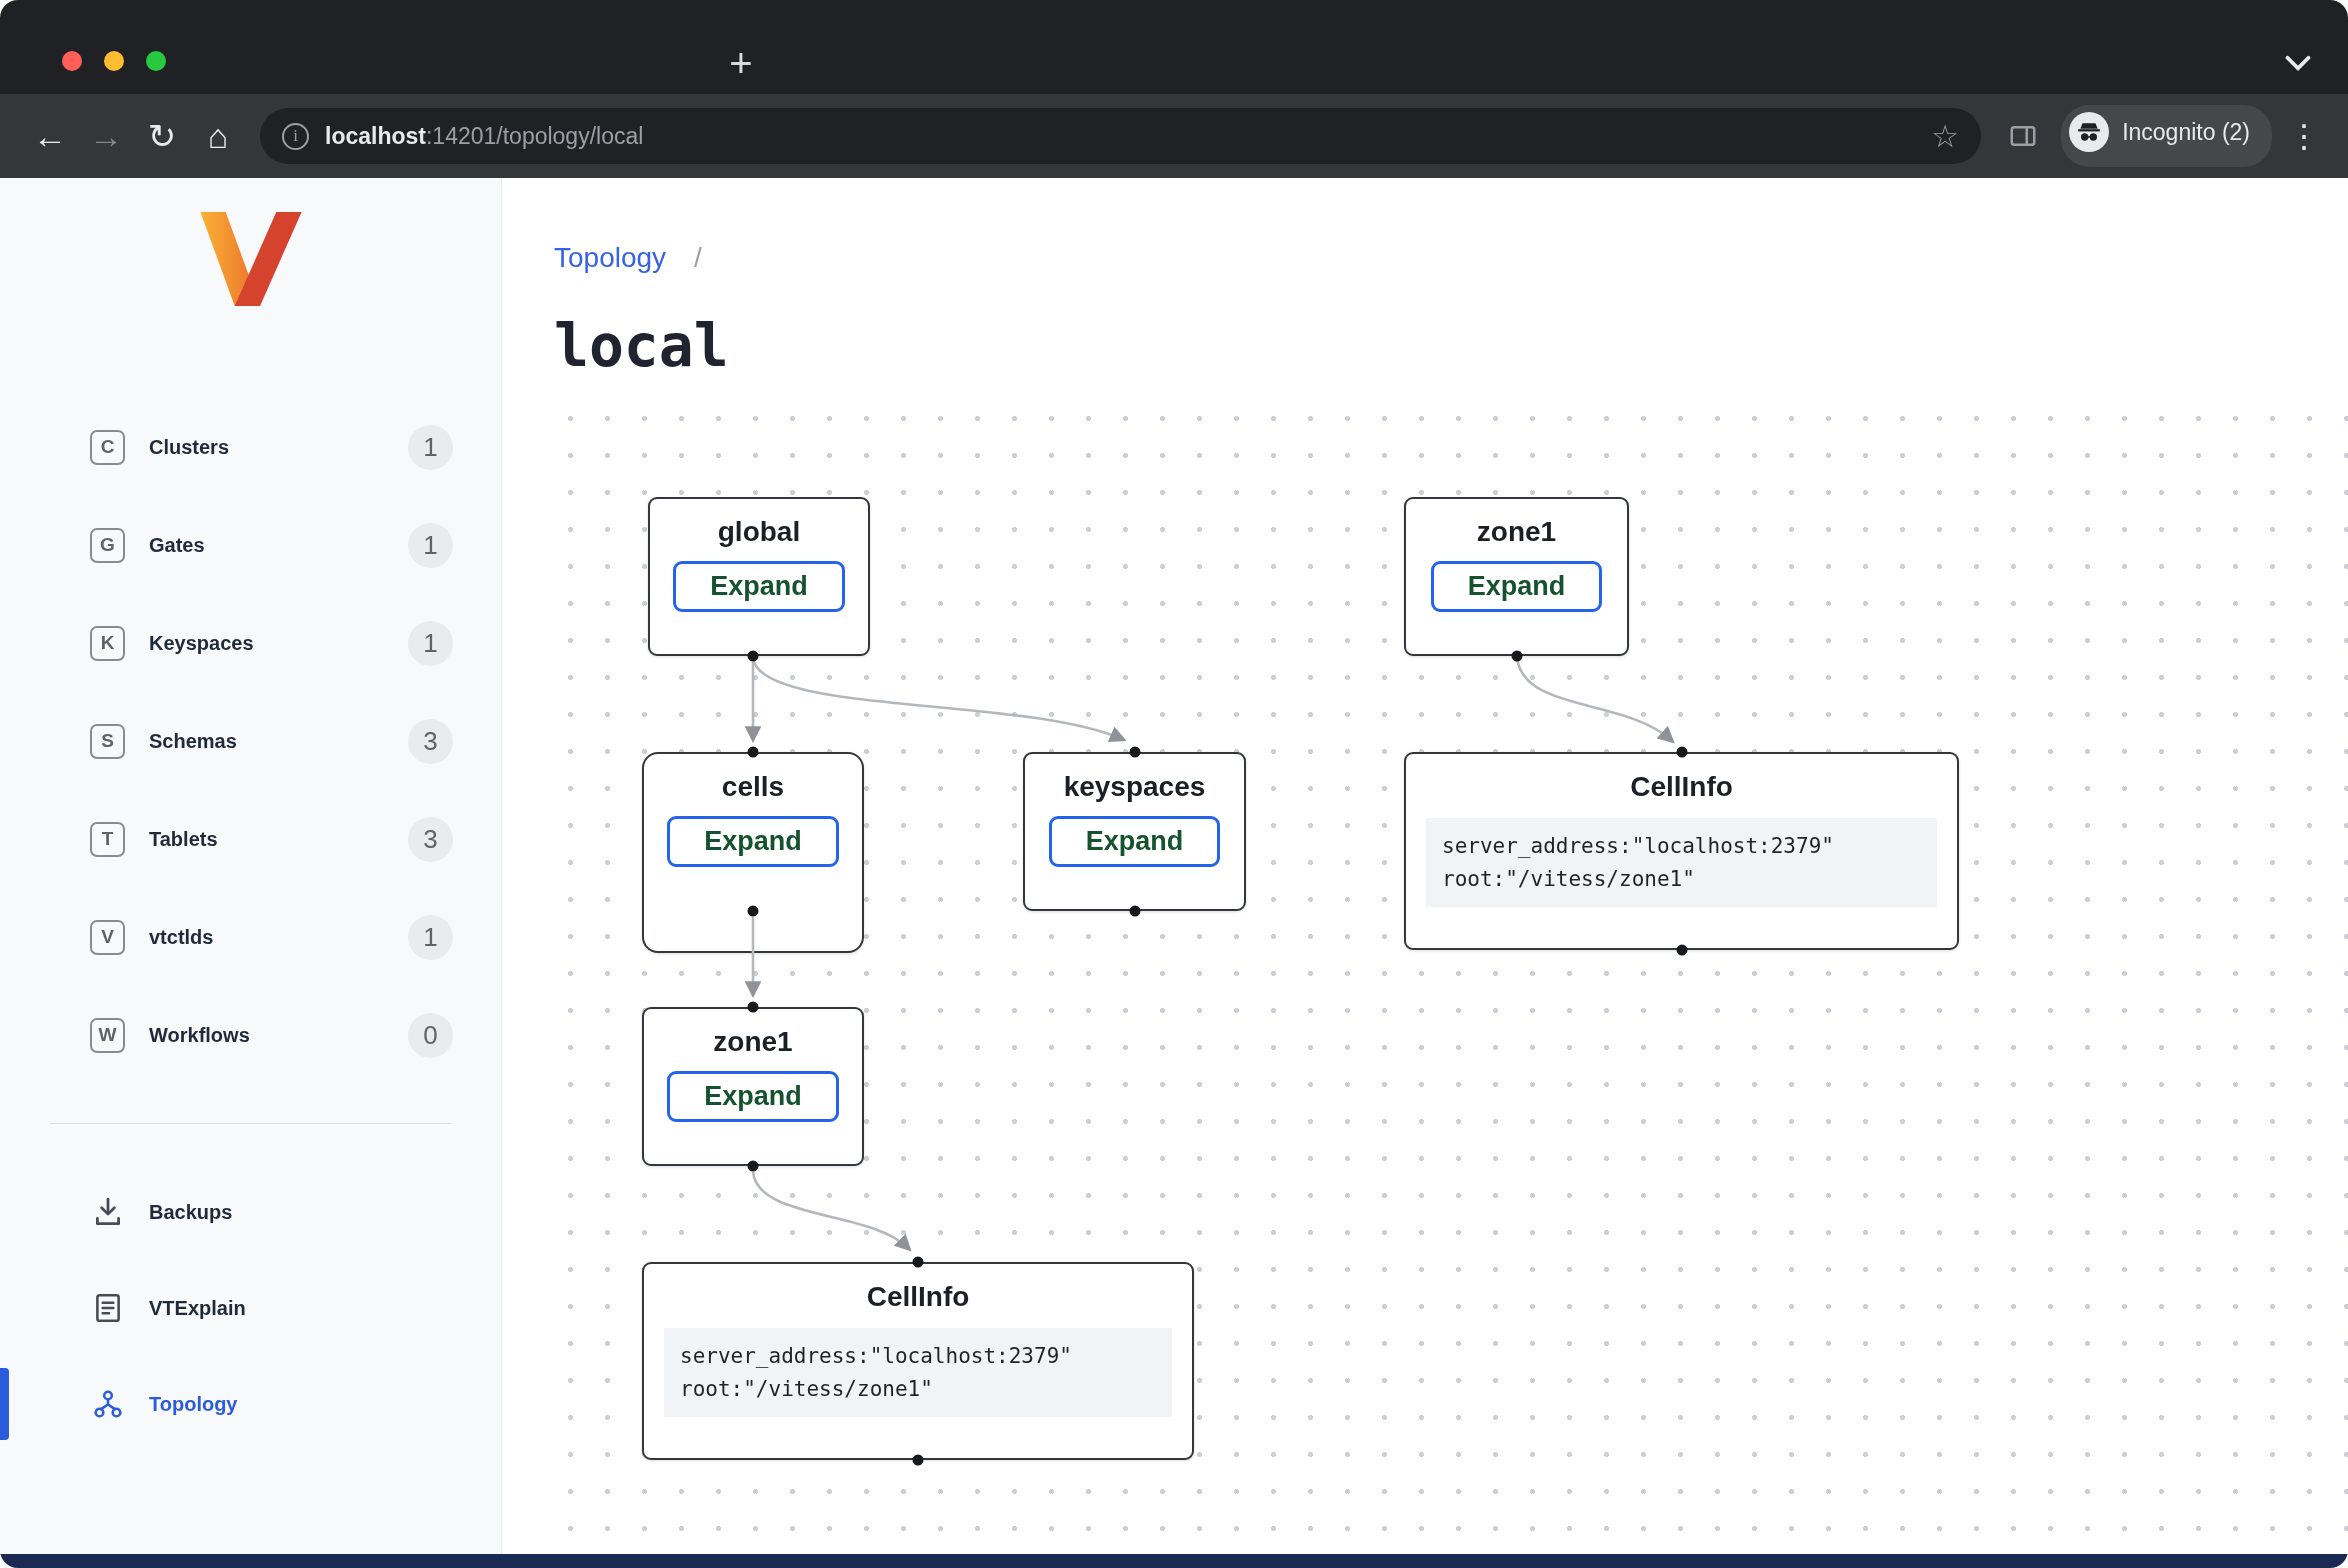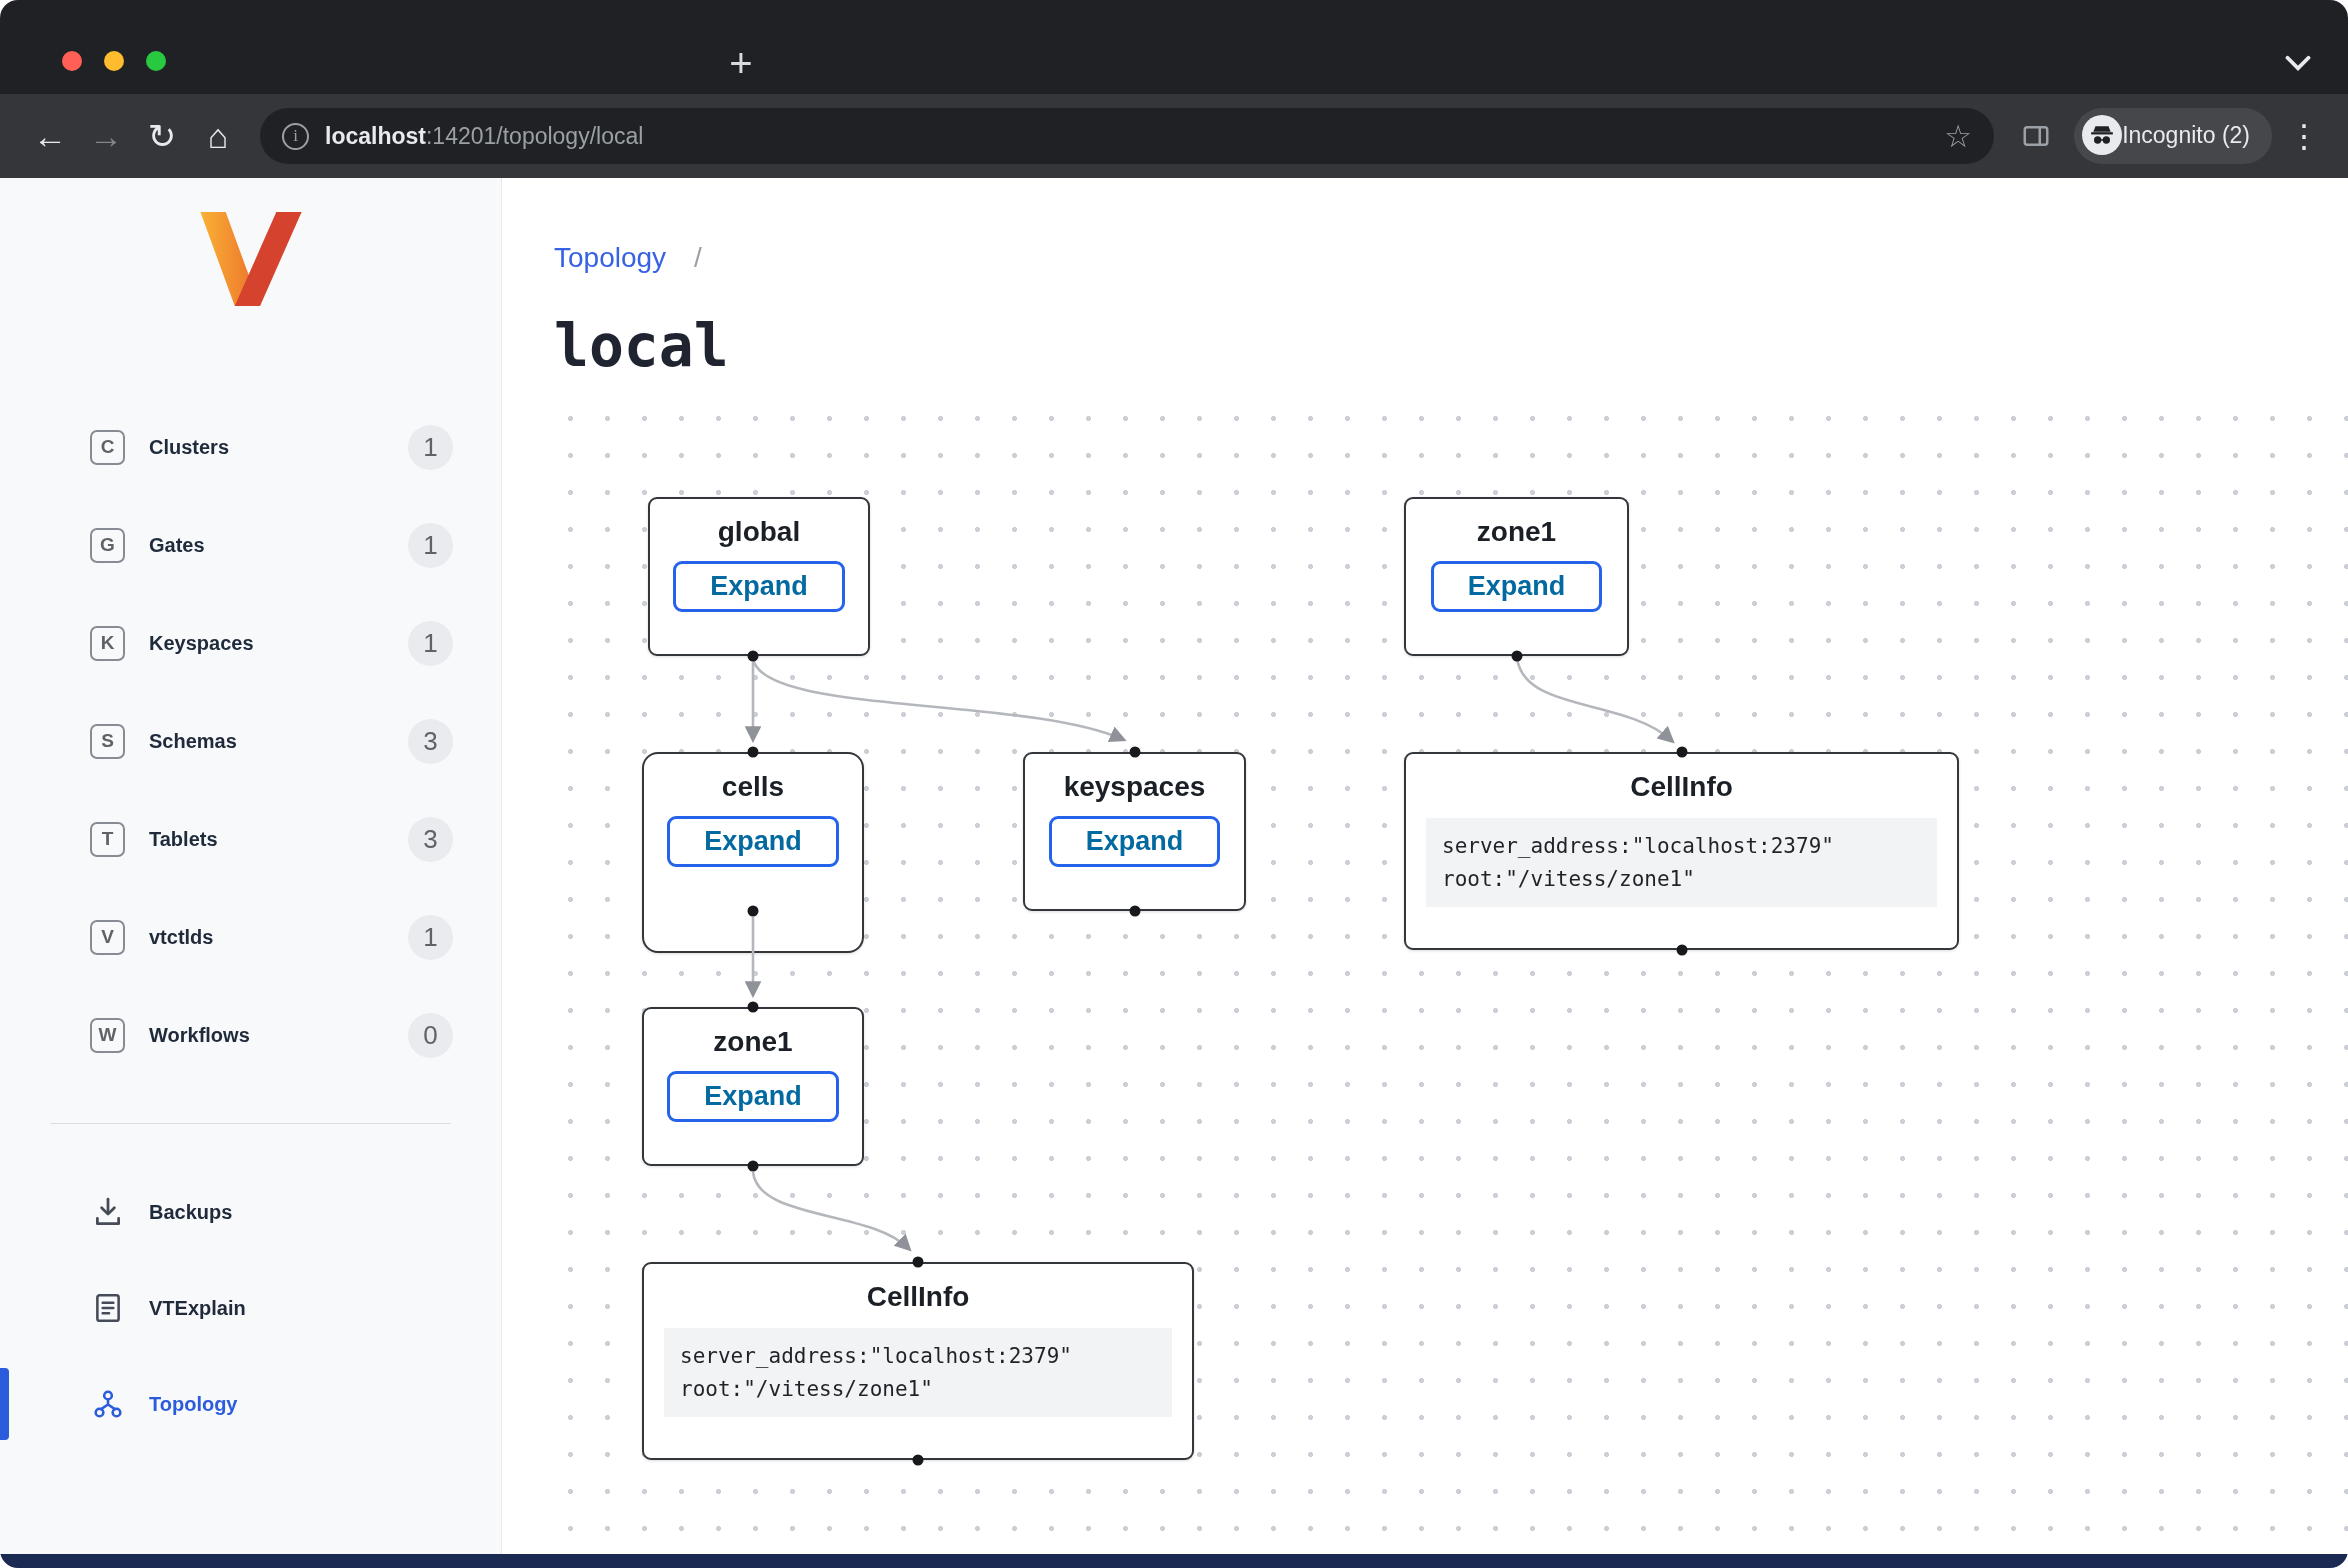--- a/index.html
+++ b/index.html
@@ -25,22 +25,22 @@
              font-size:34px; color:#e8eaed; cursor:pointer; flex:0 0 auto; }
   .nav-btn.disabled { color:#83868b; }
   .omnibox { flex:1; height:56px; background:#202124; border-radius:28px; display:flex; align-items:center;
              padding:0 22px; margin:0 14px; }
   .info-circle { width:27px; height:27px; border:2px solid #9aa0a6; border-radius:50%; color:#9aa0a6;
                  font-size:17px; display:flex; align-items:center; justify-content:center; font-family:"Liberation Serif", serif; }
   .url { margin-left:16px; font-size:23px; flex:1; white-space:nowrap; }
   .url-host { color:#e8eaed; font-weight:600; }
   .url-rest { color:#9aa0a6; }
   .star { font-size:31px; color:#9aa0a6; cursor:pointer; }
-  .incog-pill { display:flex; align-items:center; background:#46474b; border-radius:28px;
-                padding:7px 22px 9px 8px; margin:16px 10px; cursor:pointer; flex:0 0 auto; }
+  .incog-pill { display:flex; align-items:center; gap:13px; background:#46474b; border-radius:28px;
+                padding:7px 22px 15px 8px; margin:16px 10px; cursor:pointer; flex:0 0 auto; }
   .incog-circle { width:40px; height:40px; background:#e8eaed; border-radius:50%; display:flex; align-items:center; justify-content:center; }
   .incog-label { color:#e8eaed; font-size:23px; }
   .kebab { font-size:32px; color:#e8eaed; width:44px; text-align:center; cursor:pointer; flex:0 0 auto; }
 
   
   .app { display:flex; height:1376px; background:#fff; }
   .sidebar { position:relative; width:502px; background:#f8f9fb; border-right:1px solid #e7e9ee; flex:0 0 auto; }
   .logo-wrap { margin-top:34px; height:94px; display:flex; justify-content:center; }
   .nav-list { margin-top:105px; }
   .nav-item { position:relative; height:72px; display:flex; align-items:center; padding:0 48px 0 90px;
@@ -67,21 +67,21 @@
                 font-size:58px; font-weight:600; color:#1f2430; }
 
   .canvas { position:absolute; left:50px; top:222px; right:0; bottom:16px;
             background-image:radial-gradient(circle, #ccd0d6 2.5px, transparent 2.5px);
             background-size:37px 37px; }
 
   .node { position:absolute; background:#fff; border:2px solid #33363b; border-radius:9px; text-align:center;
           box-shadow:0 1px 3px rgba(60,64,67,.18); }
   .node-title { margin-top:17px; font-size:28px; font-weight:700; color:#1b2027; }
   .expand-btn { margin-top:13px; font-family:"Liberation Sans", sans-serif; font-size:27px; font-weight:700;
-                color:#0369a1; border:3px solid #2563eb; border-radius:9px; background:#fff;
+                color:#14532d; border:3px solid #2563eb; border-radius:9px; background:#fff;
                 padding:7px 34px; cursor:pointer; }
   .code-block { margin:15px 20px 0; background:#f1f3f4; padding:12px 16px; text-align:left;
                 font-family:"DejaVu Sans Mono", monospace; font-size:21px; color:#1f2328;
                 line-height:1.55; white-space:nowrap; }
 
   .edges { position:absolute; left:0; top:0; width:100%; height:100%; pointer-events:none; }
 
   .bottom-strip { height:14px; background:#1b2a52; border-radius:0 0 18px 18px; }
 </style>
 </head>

